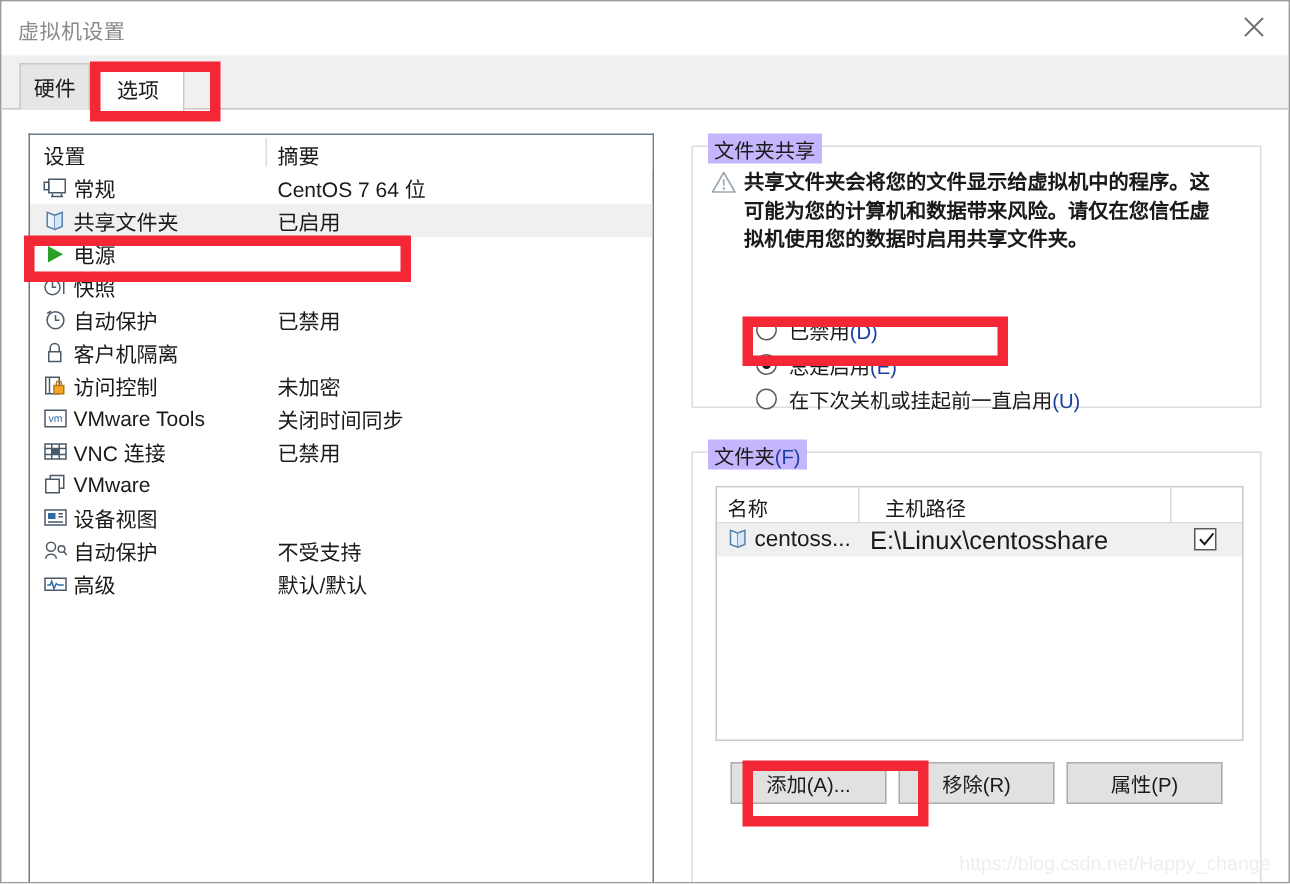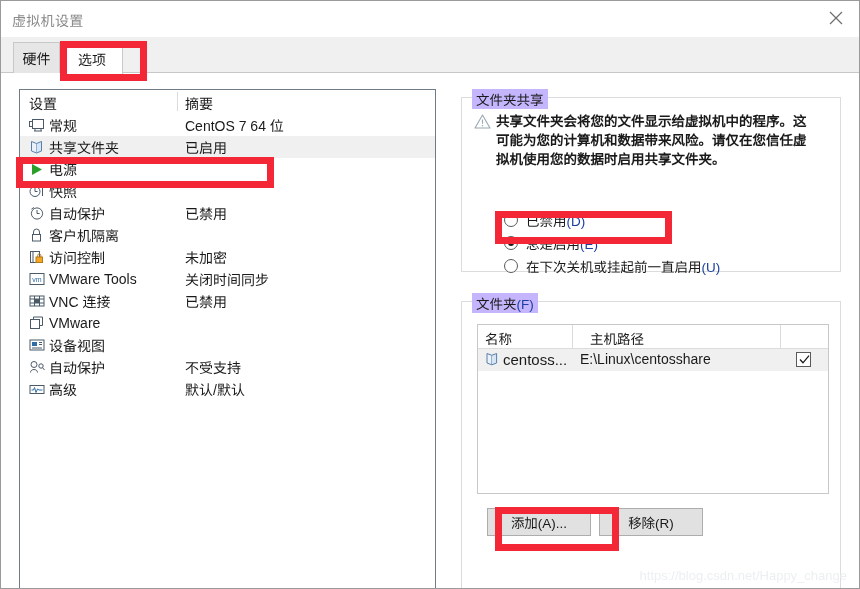--- a/index.html
+++ b/index.html
@@ -200,21 +200,21 @@
   .ft-vline1 { position: absolute; left: 94px; top: 0; width: 1px; height: 24px; background: #dcdcdc; }
   .ft-vline2 { position: absolute; left: 302px; top: 0; width: 1px; height: 24px; background: #dcdcdc; }
   .ft-row {
     position: relative;
     height: 22px;
     background: #f0f0f0;
     cursor: default;
   }
   .ft-icon { position: absolute; left: 6px; top: 3px; width: 15px; height: 16px; }
   .ft-name { position: absolute; left: 25px; top: 2px; font-size: 15px; color: #1a1a1a; white-space: nowrap; }
-  .ft-path { position: absolute; left: 102px; top: 2px; font-size: 14px; color: #1a1a1a; white-space: nowrap; }
+  .ft-path { position: absolute; left: 102px; top: 2px; font-size: 17px; color: #1a1a1a; white-space: nowrap; }
   .ft-check {
     position: absolute; left: 318px; top: 3px;
     width: 15px; height: 15px;
     border: 1px solid #5a5a5a;
     background: #ffffff;
   }
   .ft-check svg { position: absolute; left: 1px; top: 0px; }
 
   
   .btnrow {
@@ -502,20 +502,23 @@
         </div>
       </div>
 
       <div class="btnrow">
         <div class="btn btn-add">
           <span>添加(A)...</span>
         </div>
         <div class="btn btn-remove">
           <span>移除(R)</span>
         </div>
+        <div class="btn btn-props">
+          <span>属性(P)</span>
+        </div>
       </div>
     </div>
 
   </div>
 
   <div class="redbox rb-tab"></div>
   <div class="redbox rb-list"></div>
   <div class="redbox rb-radio"></div>
   <div class="redbox rb-addbtn"></div>
 

